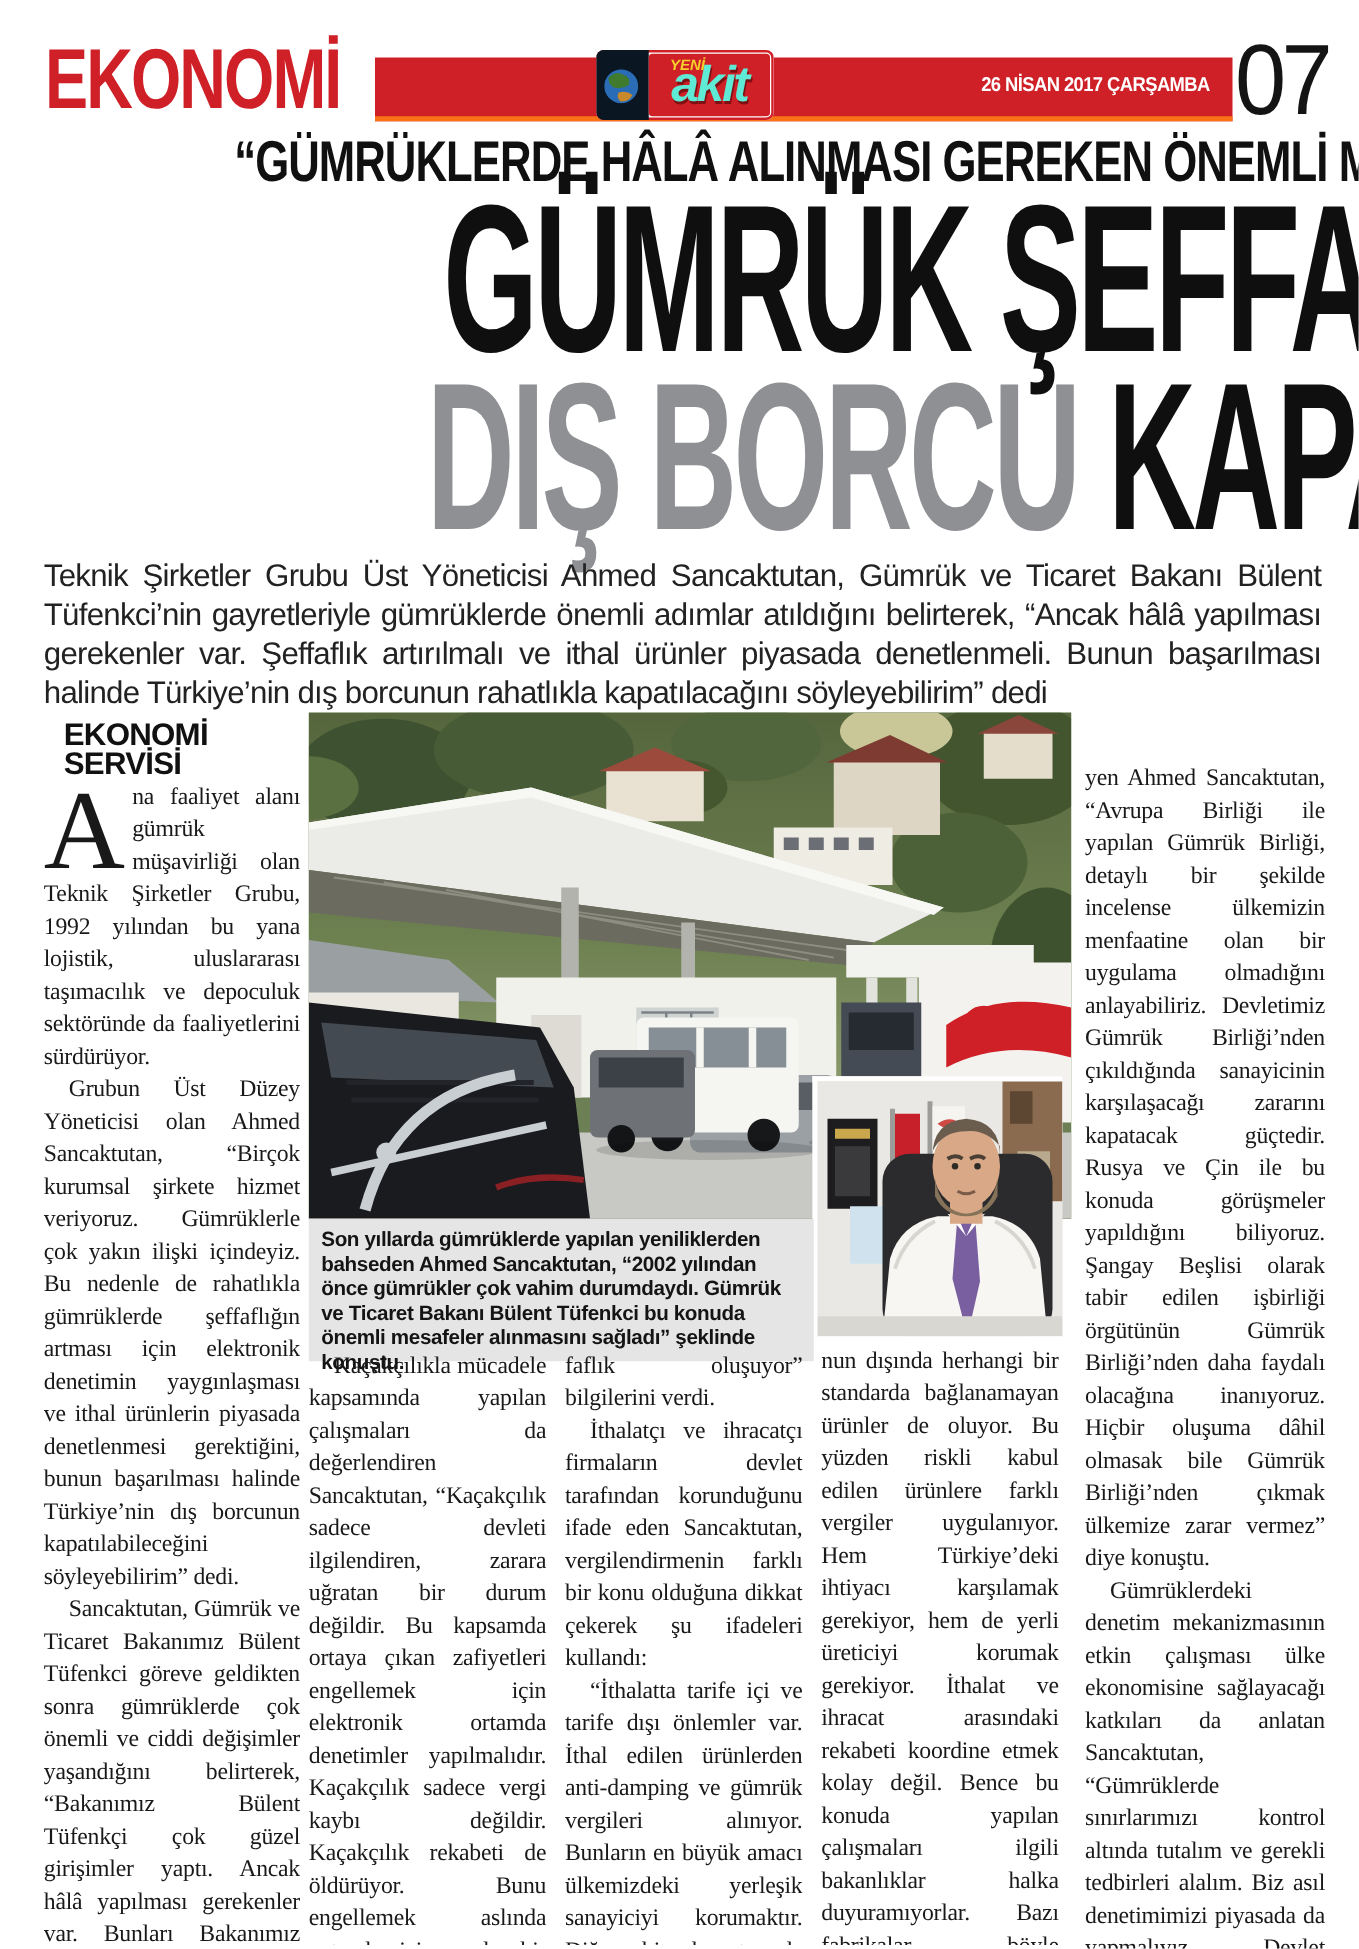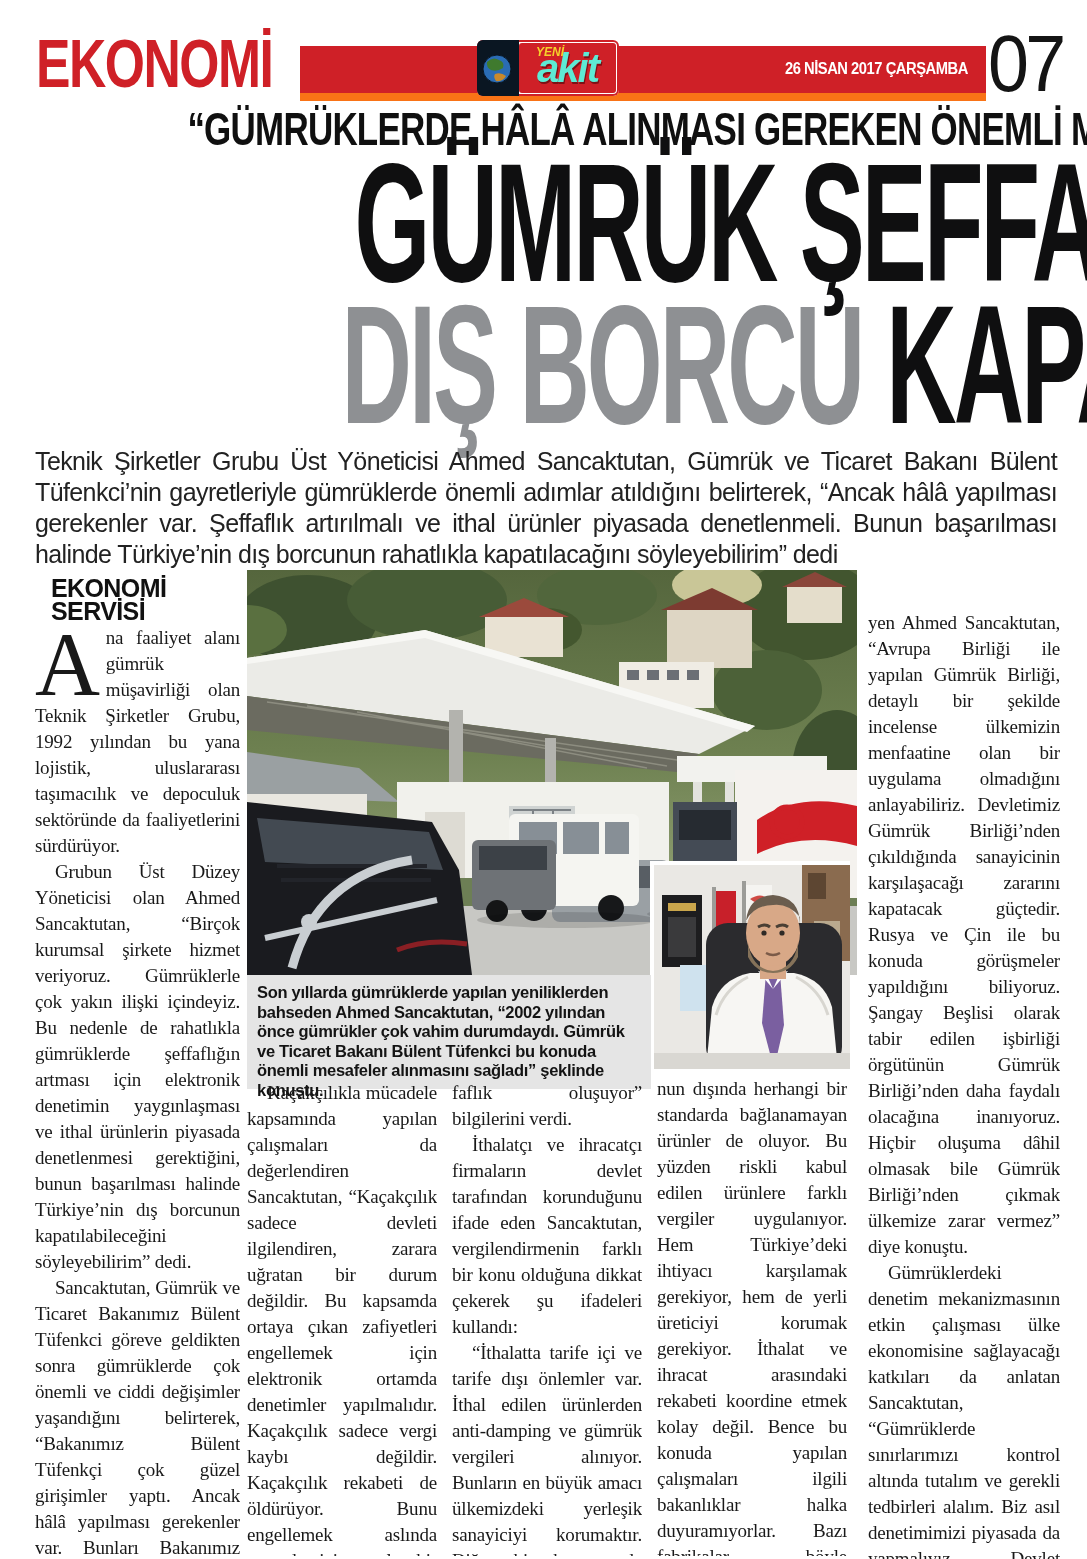--- a/index.html
+++ b/index.html
@@ -4,21 +4,21 @@
 <style>
   html,body{margin:0;padding:0;background:#fff;}
   .page{position:relative;width:1087px;height:1559px;background:#ffffff;overflow:hidden;
         font-family:"Liberation Sans",sans-serif;}
 
   
   .section-title{position:absolute;left:36px;top:32px;height:62px;color:#cf2027;
        font-weight:800;font-size:68px;line-height:62px;white-space:nowrap;
        transform:scaleX(0.76);transform-origin:left center;letter-spacing:-2px;}
   .redbar{position:absolute;left:300px;top:46px;width:686px;height:47px;background:#cf2027;
-       border-bottom:8px solid #f97316;}
+       border-bottom:4px solid #f97316;}
   .masthead-date{position:absolute;right:18px;top:14px;color:#ffffff;font-weight:700;
        font-size:16px;letter-spacing:-0.5px;white-space:nowrap;transform:scaleX(0.92);transform-origin:right center;}
   .logo{position:absolute;left:477px;top:40px;width:142px;height:56px;background:#ffffff;
        border-radius:6px;box-shadow:0 0 0 2px #cf2027 inset;display:flex;align-items:stretch;overflow:hidden;}
   .logo .globe-wrap{width:42px;background:#0a1622;display:flex;align-items:center;justify-content:center;}
   .logo .redpart{flex:1;background:#cf2027;margin:3px 3px 3px 0;border-radius:3px;position:relative;
        display:flex;align-items:center;justify-content:center;}
   .logo .akit{color:#5eead4;font-weight:800;font-style:italic;font-size:40px;letter-spacing:-2px;
        text-shadow:1px 2px 0 #7e1014;}
   .logo .yeni{position:absolute;left:2px;top:2px;color:#f5d02b;font-weight:700;font-style:italic;font-size:12px;margin-left:15px;}

